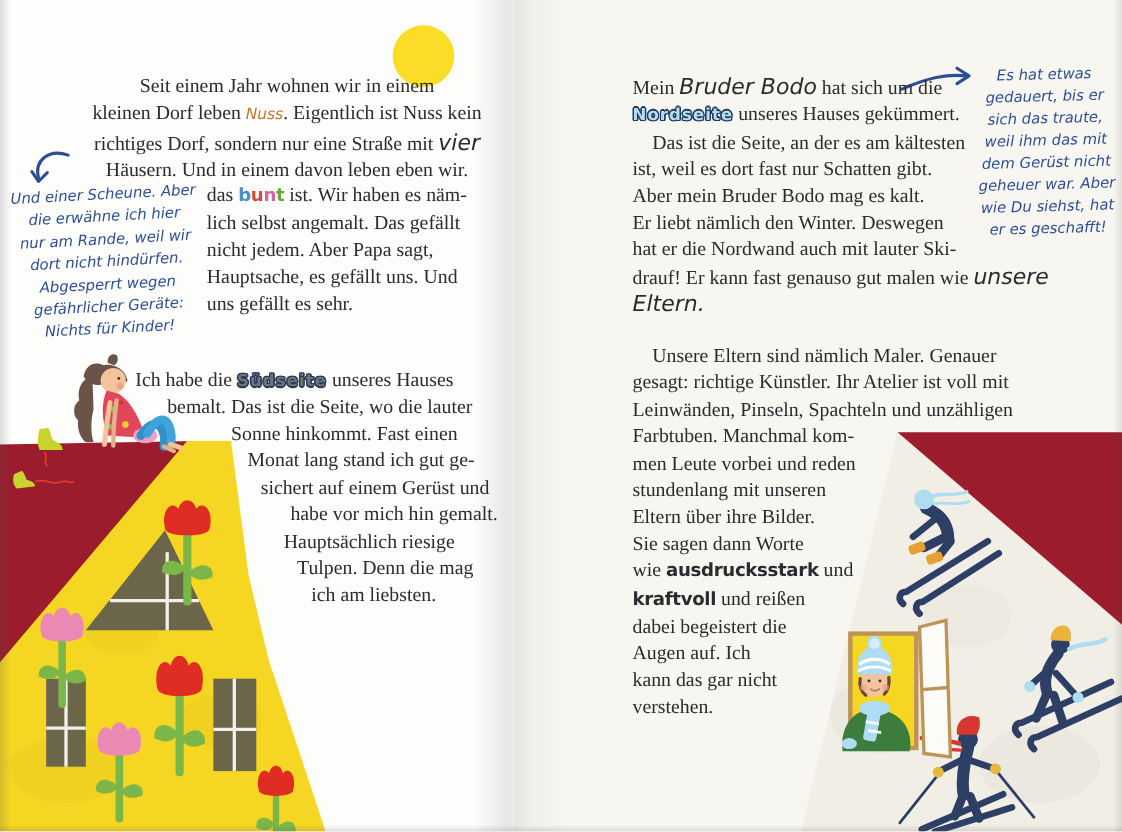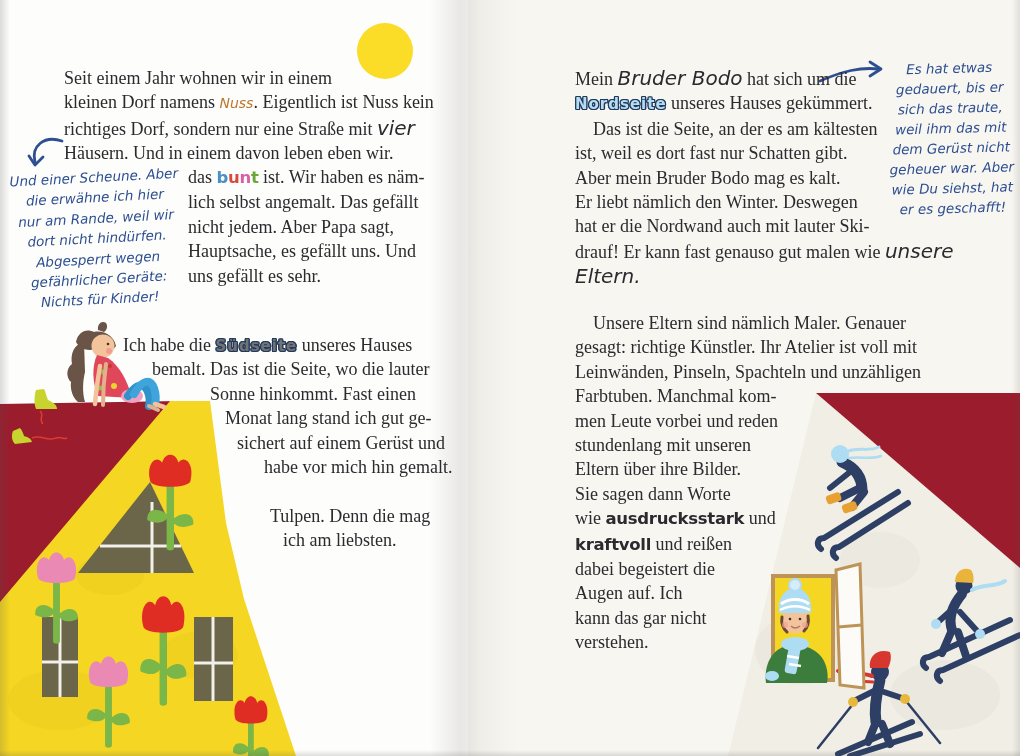--- a/index.html
+++ b/index.html
@@ -189,23 +189,23 @@
     </g>
 
     <g>
       <path d="M820,81 C843,71 860,67 879,69" stroke-width="2.8" fill="none" stroke-linecap="round" stroke="#2d4f92"></path>
       <path d="M870,62 L881,69 L870,76" stroke-width="2.8" fill="none" stroke-linecap="round" stroke-linejoin="round" stroke="#2d4f92"></path>
     </g>
   </svg>
 
   <div class="gutter"></div>
 
-  <div class="tb" style="left:64px;top:66px;">
+  <div class="tb" style="left:84px;top:66px;text-align:center;">
     <span class="ln">Seit einem Jahr wohnen wir in einem</span>
-    <span class="ln"><span>kleinen Dorf namens </span><span class="nuss">Nuss</span><span>. Eigentlich ist Nuss kein</span></span>
+    <span class="ln"><span>kleinen Dorf leben </span><span class="nuss">Nuss</span><span>. Eigentlich ist Nuss kein</span></span>
     <span class="ln"><span>richtiges Dorf, sondern nur eine Straße mit </span><span class="hand">vier</span></span>
     <span class="ln">Häusern. Und in einem davon leben eben wir.</span>
   </div>
 
   <div class="note" id="left-note">
     <span class="ln">Und einer Scheune. Aber</span>
     <span class="ln">die erwähne ich hier</span>
     <span class="ln">nur am Rande, weil wir</span>
     <span class="ln">dort nicht hindürfen.</span>
     <span class="ln">Abgesperrt wegen</span>
@@ -220,20 +220,21 @@
     <span class="ln">Hauptsache, es gefällt uns. Und</span>
     <span class="ln">uns gefällt es sehr.</span>
   </div>
 
   <div class="abs-ln" style="left:123px;top:333px;"><span>Ich habe die </span><span class="bubble yellow">Südseite</span><span> unseres Hauses</span></div>
   <div class="abs-ln" style="left:152px;top:357px;">bemalt. Das ist die Seite, wo die lauter</div>
   <div class="abs-ln" style="left:210px;top:382px;">Sonne hinkommt. Fast einen</div>
   <div class="abs-ln" style="left:225px;top:406px;">Monat lang stand ich gut ge-</div>
   <div class="abs-ln" style="left:237px;top:431px;">sichert auf einem Gerüst und</div>
   <div class="abs-ln" style="left:264px;top:455px;text-align:center;">habe vor mich hin gemalt.</div>
+  <div class="abs-ln" style="left:258px;top:480px;">Hauptsächlich riesige</div>
   <div class="abs-ln" style="left:270px;top:504px;">Tulpen. Denn die mag</div>
   <div class="abs-ln" style="left:283px;top:528px;">ich am liebsten.</div>
 
   <div class="tb" style="left:575px;top:66px;">
     <span class="ln"><span>Mein </span><span class="hand">Bruder Bodo</span><span> hat sich um die</span></span>
     <span class="ln"><span class="bubble blue">Nordseite</span><span> unseres Hauses gekümmert.</span></span>
     <span class="ln indent">Das ist die Seite, an der es am kältesten</span>
     <span class="ln">ist, weil es dort fast nur Schatten gibt.</span>
     <span class="ln">Aber mein Bruder Bodo mag es kalt.</span>
     <span class="ln">Er liebt nämlich den Winter. Deswegen</span>

